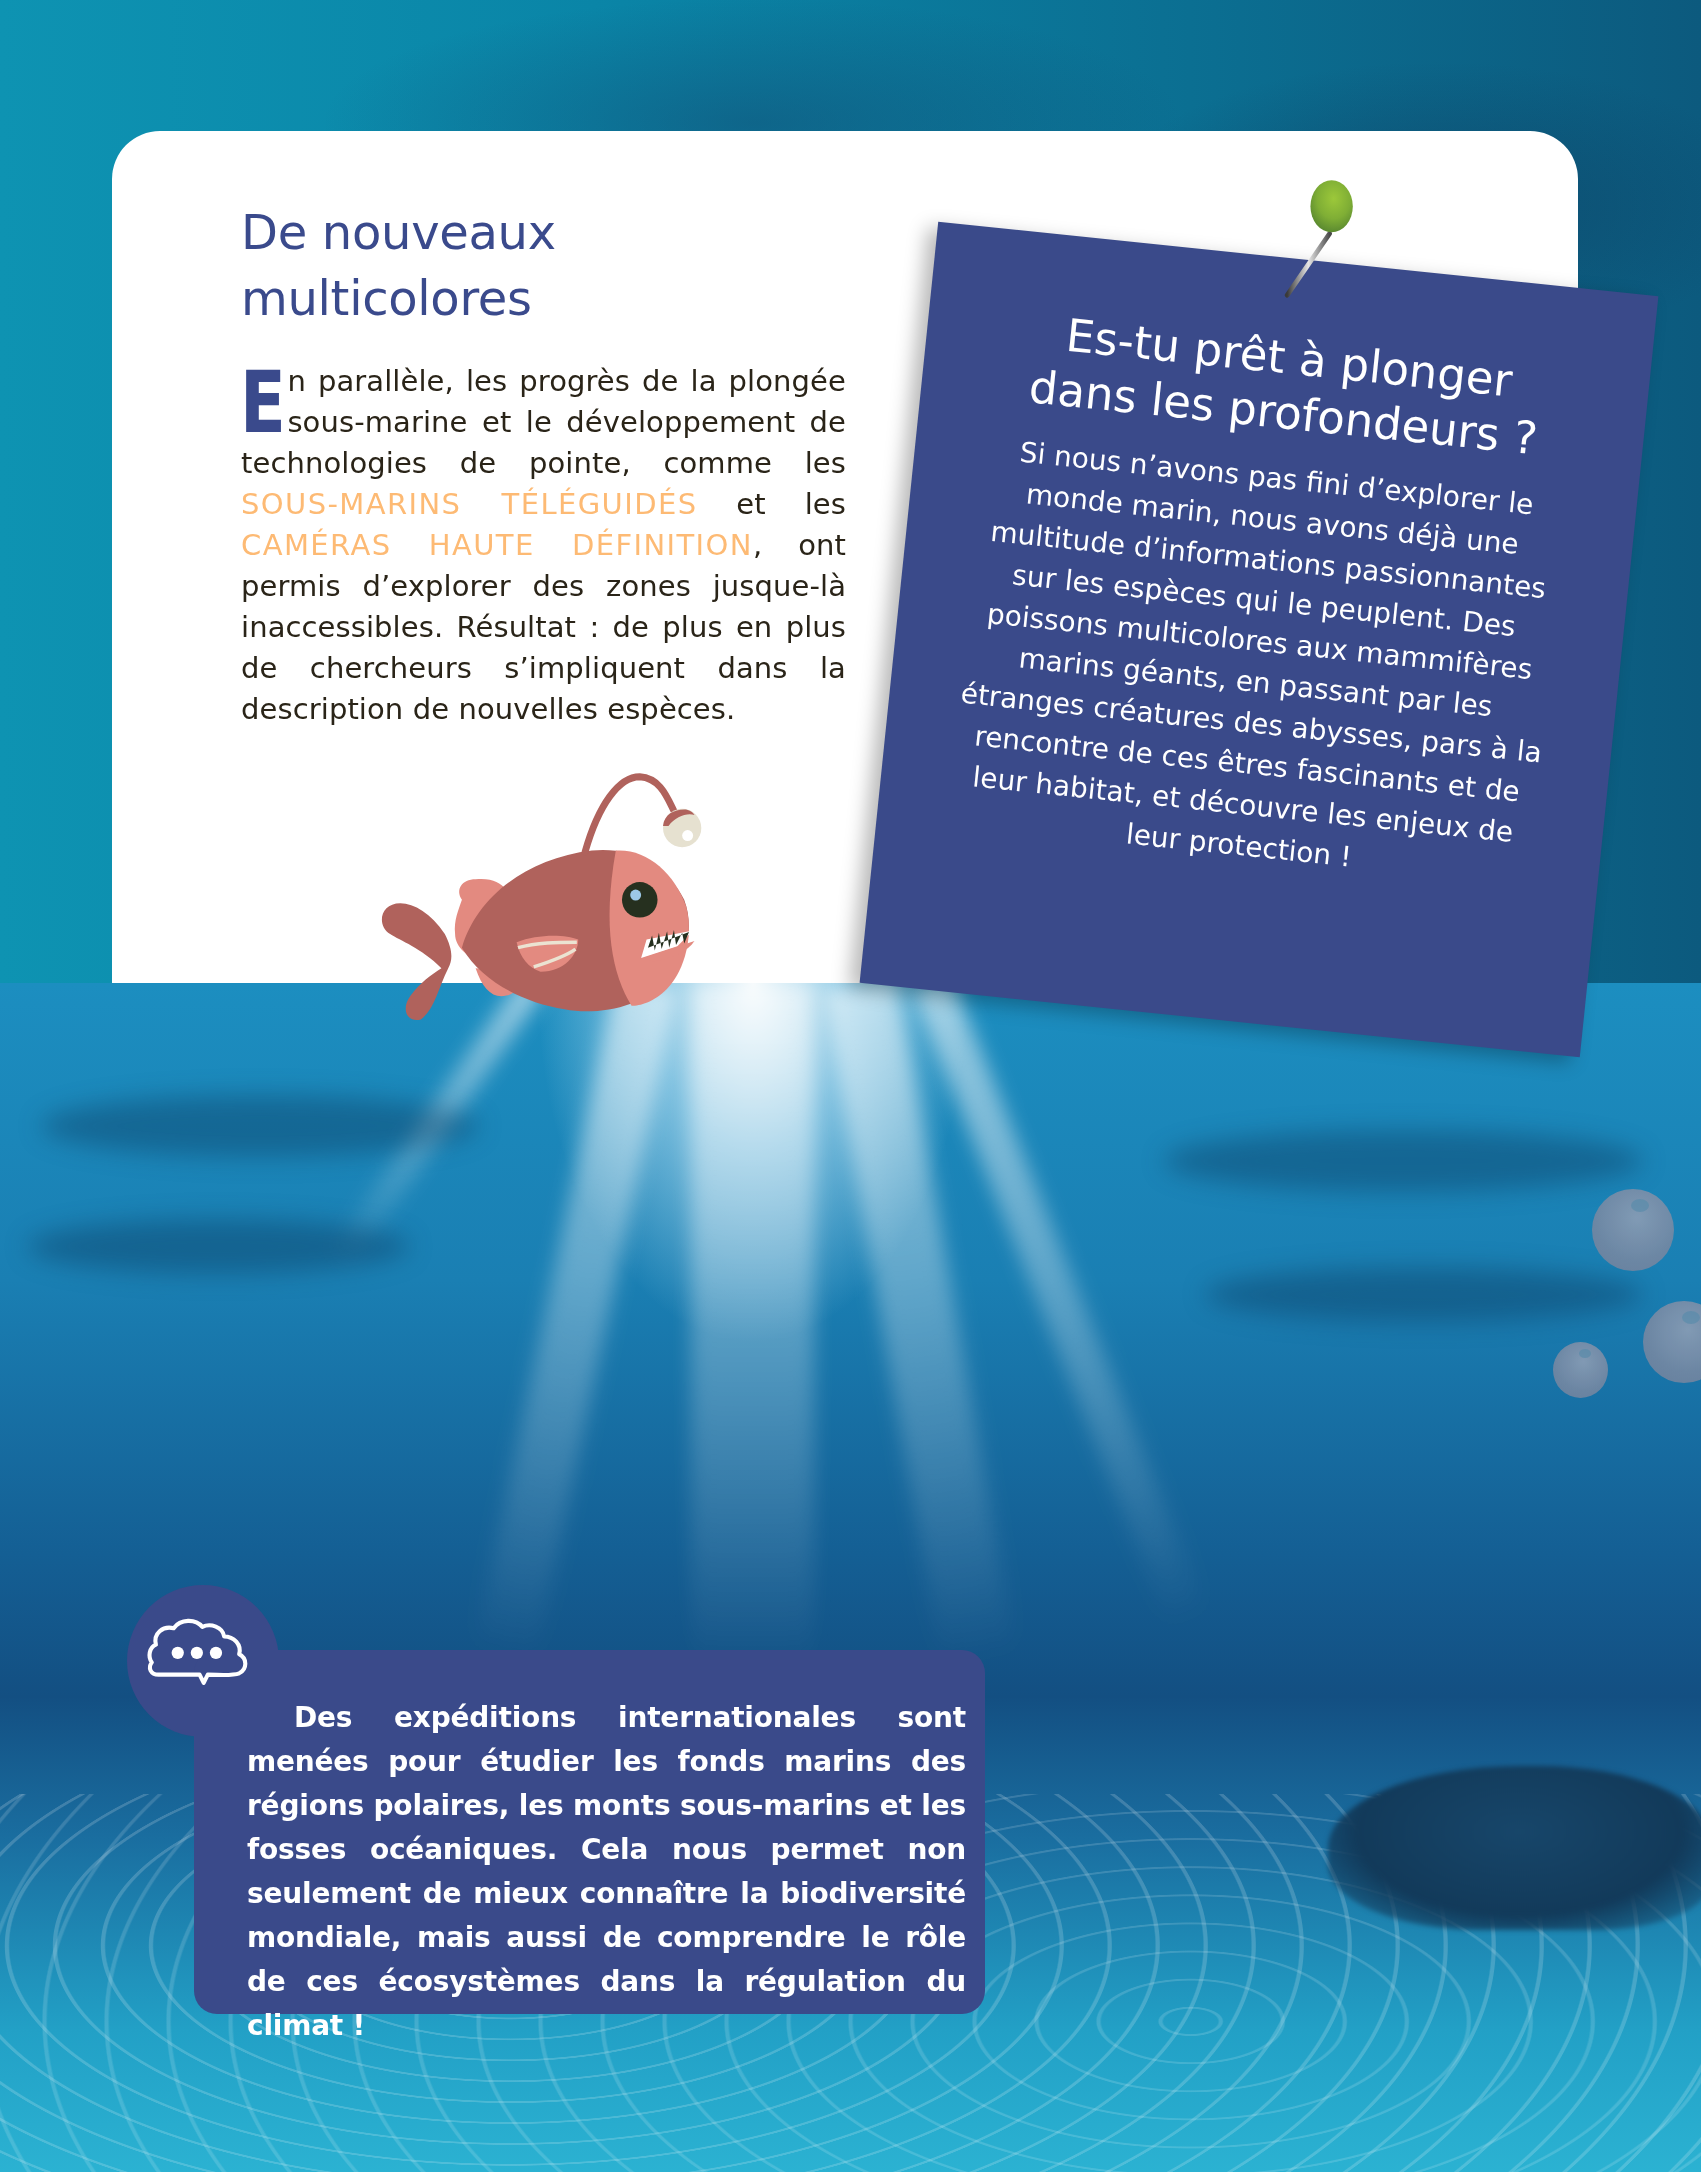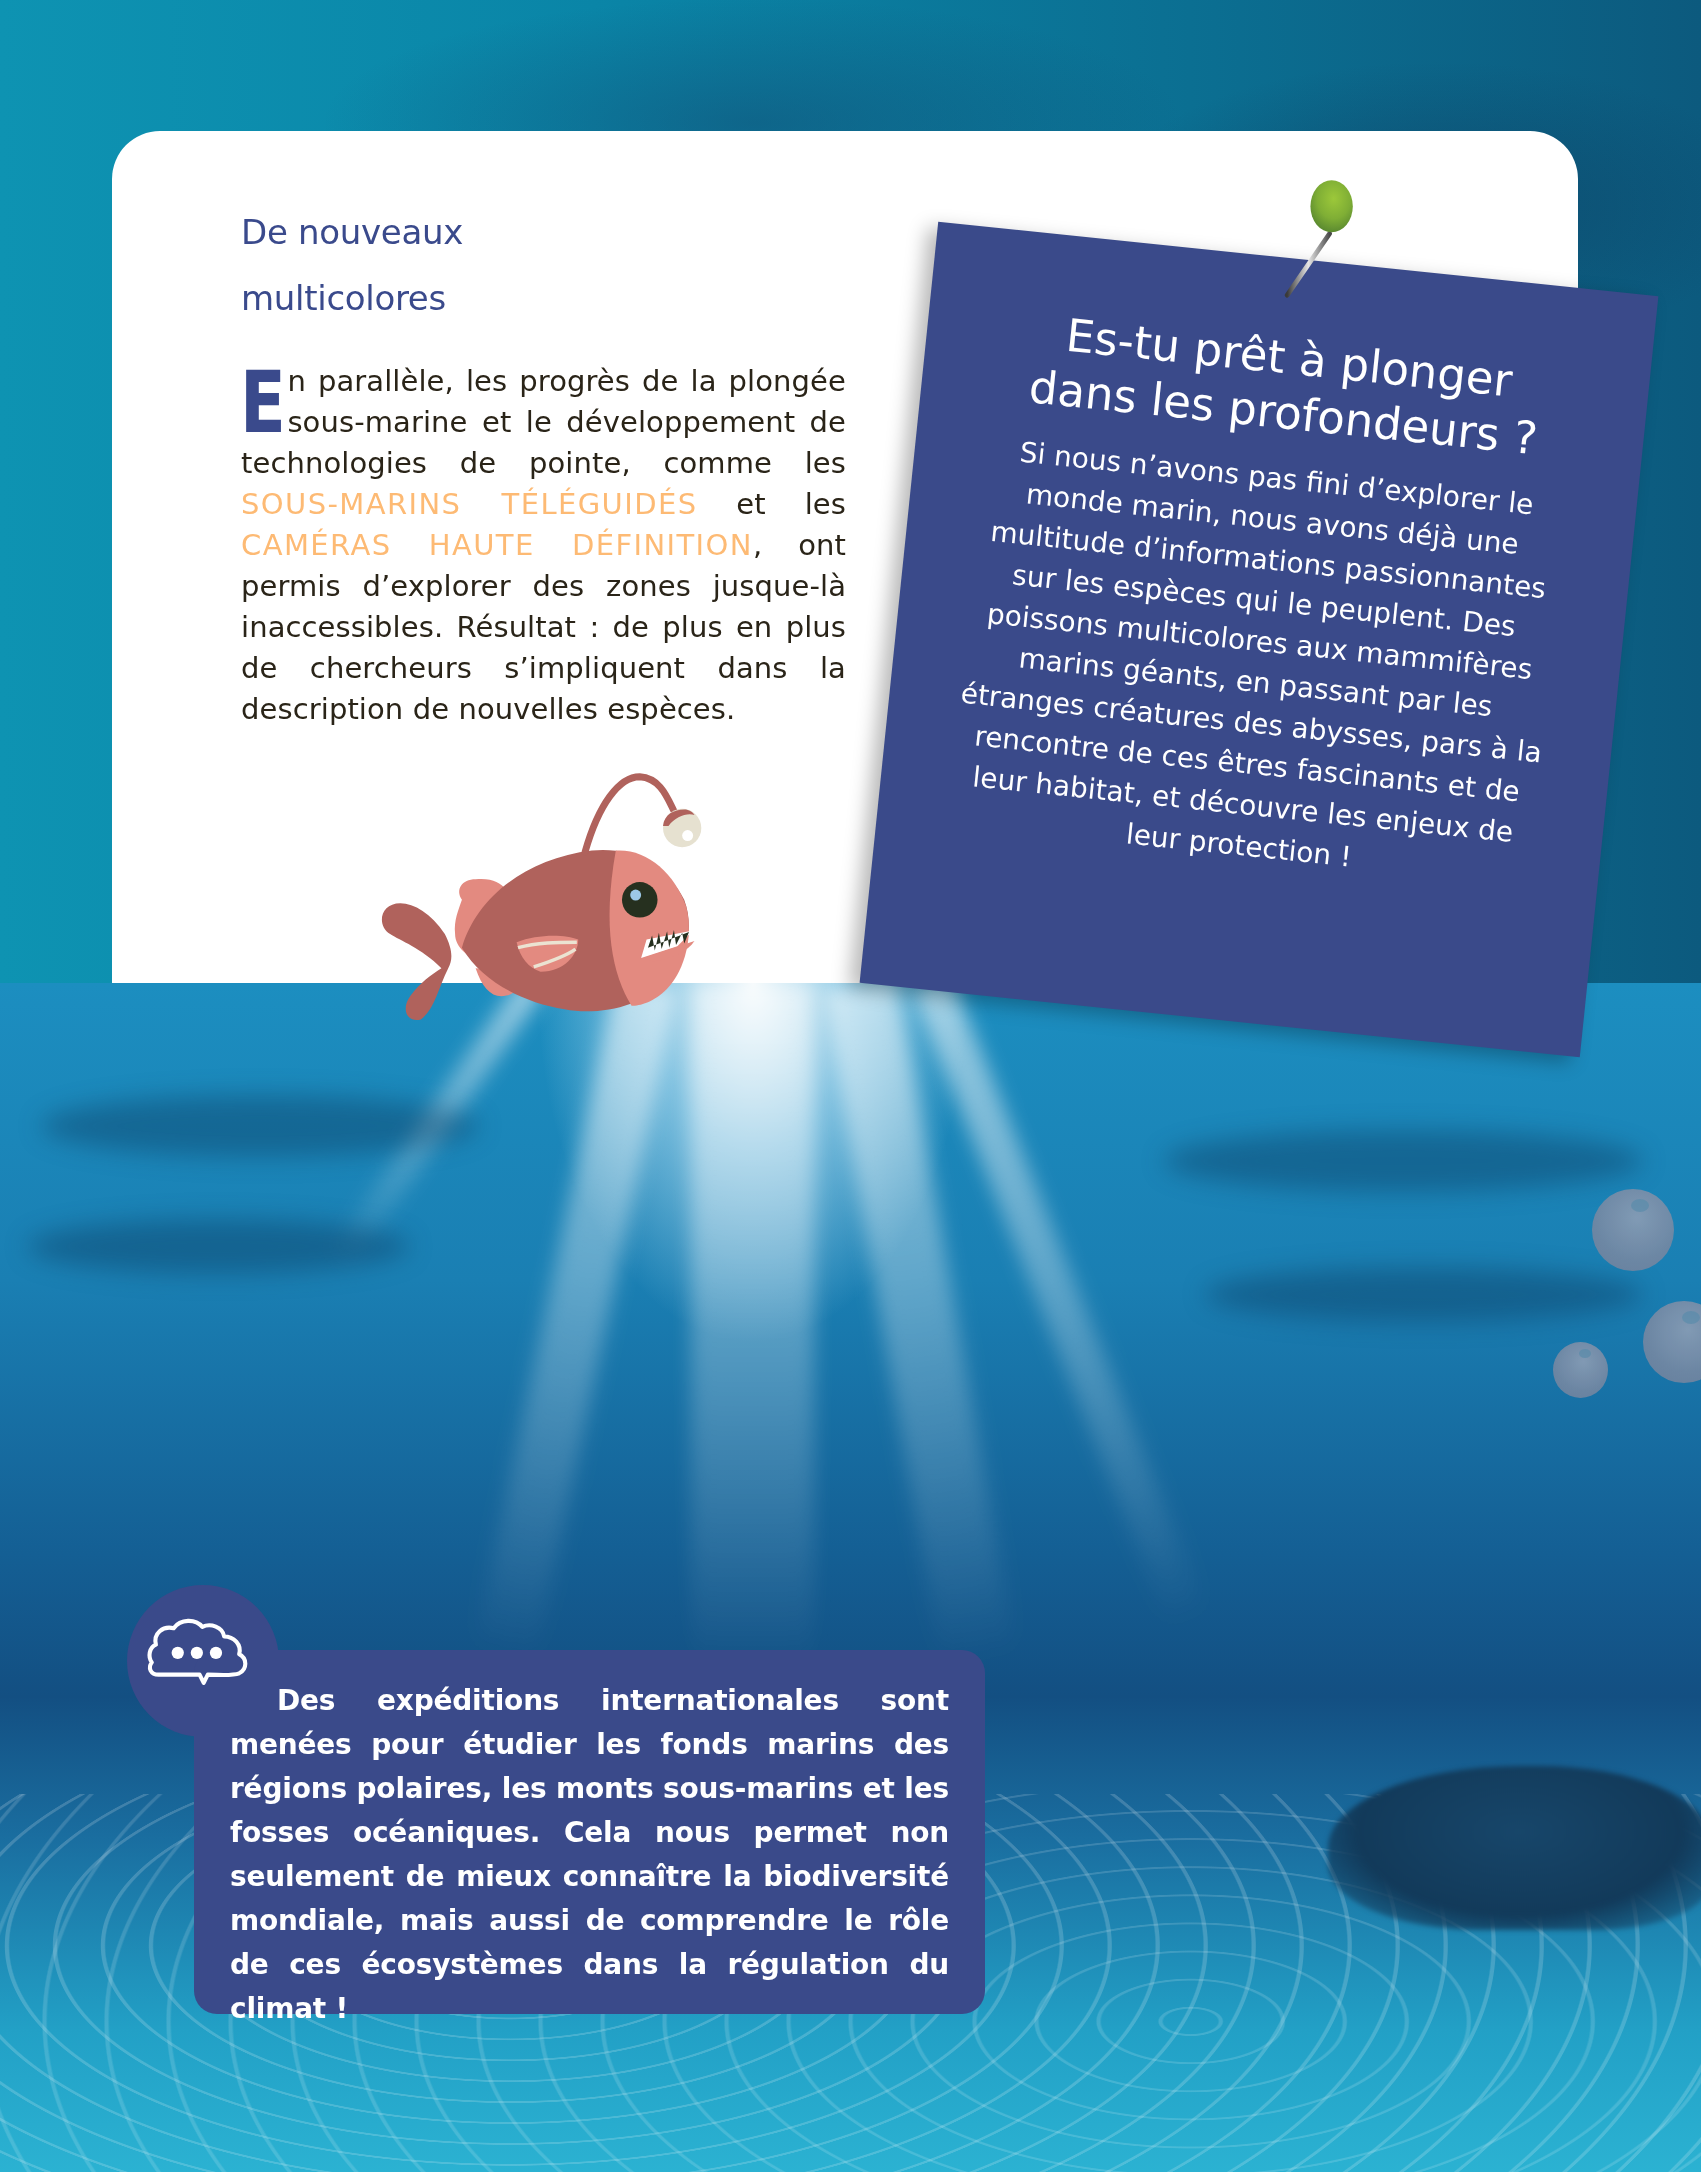--- a/index.html
+++ b/index.html
@@ -53,21 +53,21 @@
     border-radius: 50%; background: rgba(90,140,170,0.6);
   }
 
   
   .card {
     position: absolute; left: 112px; top: 131px; width: 1466px; height: 852px;
     background: #ffffff; border-radius: 48px 48px 0 0;
   }
   .heading {
     position: absolute; left: 241px; top: 199px; width: 548px;
-    color: #3a4a8c; font-size: 34px; line-height: 66px; font-weight: 500;
+    color: #3a4a8c; font-size: 48px; line-height: 66px; font-weight: 500;
     letter-spacing: -0.3px; margin: 0;
   }
   .body-text {
     position: absolute; left: 241px; top: 361px; width: 605px;
     color: #2a2418; font-size: 29px; line-height: 41px;
     text-align: justify; margin: 0; letter-spacing: 0.1px;
   }
   .dropcap {
     float: left; color: #3a4a8c; font-weight: 800; font-size: 86px;
     line-height: 74px; height: 74px; margin: 4.1px 6.8px 0 -1.4px;
@@ -100,21 +100,21 @@
   
   .callout-circle {
     position: absolute; left: 127px; top: 1585px; width: 152px; height: 152px;
     border-radius: 50%; background: #3a4a8a;
   }
   .callout-box {
     position: absolute; left: 194px; top: 1650px; width: 791px; height: 364px;
     background: #3a4a8a; border-radius: 23px;
   }
   .callout-text {
-    position: absolute; left: 230px; top: 1679px; width: 719px; margin: 0;
+    position: absolute; left: 230px; top: 1679px; width: 719px; margin: 17px;
     color: #ffffff; font-size: 28px; line-height: 44px; font-weight: 700;
     text-align: justify; text-indent: 47px; letter-spacing: -0.2px;
   }
   .chat-icon { position: absolute; left: 145px; top: 1613px; width: 116px; height: 81px; }
 </style>
 </head>
 <body>
 
 <div class="bg-top"></div>
 <div class="bg-water"></div>

